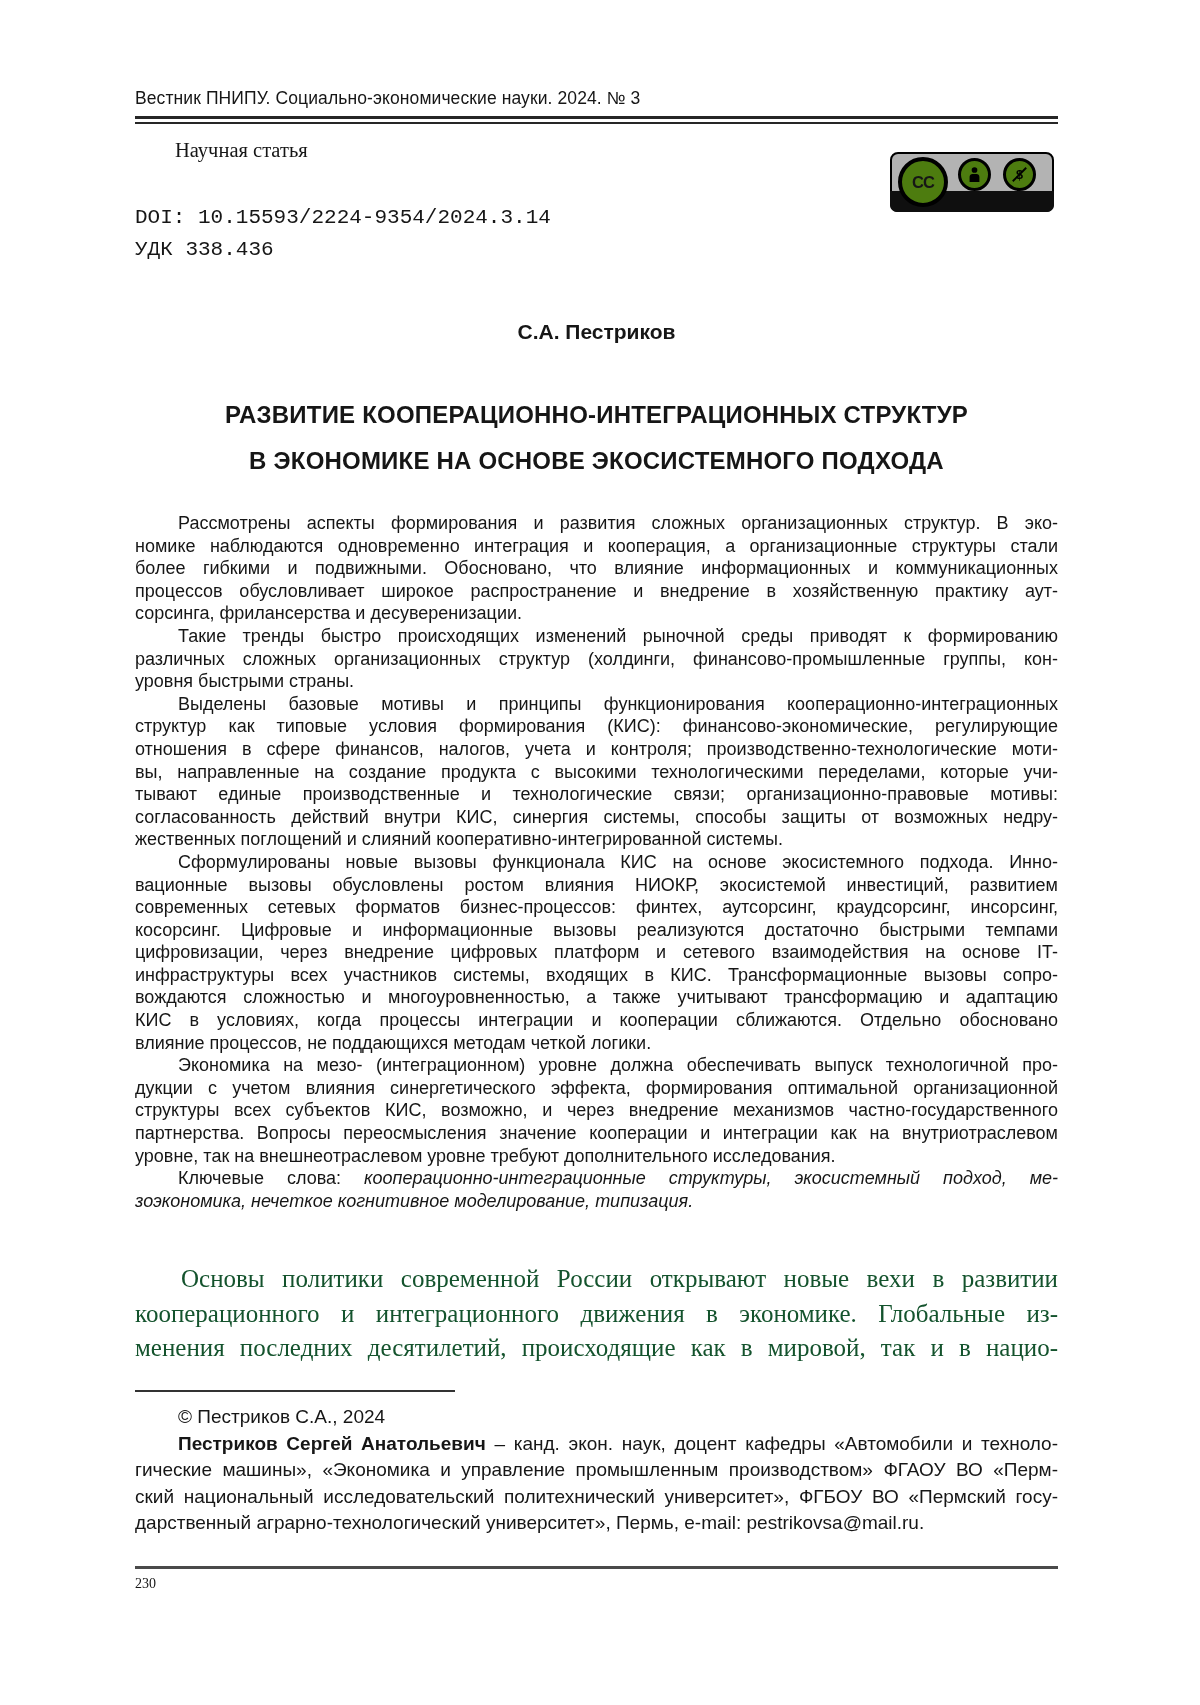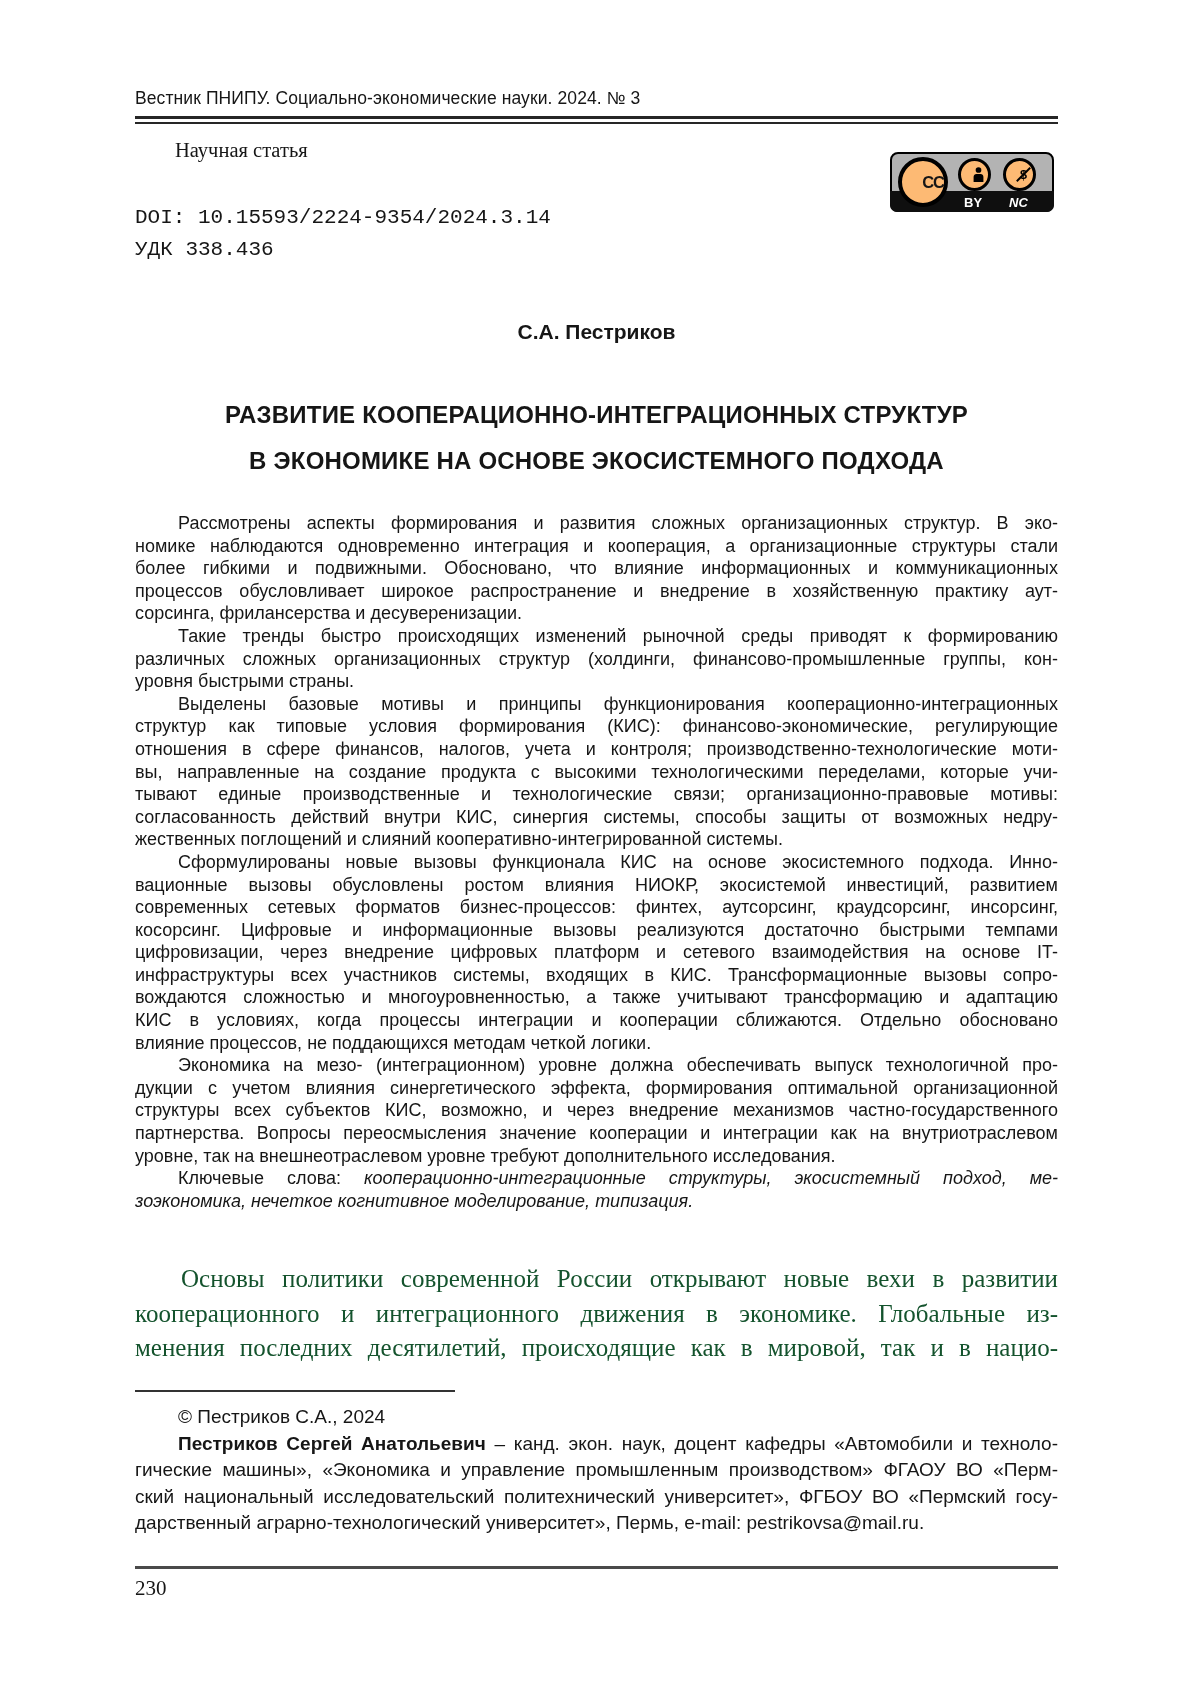--- a/index.html
+++ b/index.html
@@ -10,25 +10,25 @@
   .journal-header{left:135px;top:88px;width:923px;font-size:17.5px;letter-spacing:.1px;}
   .header-rule{left:135px;top:116px;width:923px;height:3px;
                border-top:3px solid #262626;border-bottom:2px solid #262626;}
 
   .article-type{left:135px;top:139px;font-family:"Liberation Serif",serif;font-size:20.5px;margin-left:40px;}
 
   .cc-badge{left:890px;top:152px;width:164px;height:60px;background:#b3b3b3;
             border:2px solid #000;border-radius:8px;box-sizing:border-box;}
   .cc-strip{position:absolute;left:-2px;right:-2px;bottom:-2px;height:21px;background:#0f0f0f;
             border-radius:0 0 7px 7px;}
-  .cc-strip-label{position:absolute;color:#fff;font-weight:bold;font-size:13px;top:4px;
+  .cc-strip-label{position:absolute;color:#fff;font-weight:bold;font-size:13px;top:18px;
                   font-family:"Liberation Sans",sans-serif;}
   .by-label{left:74px;} .nc-label{left:119px;font-style:italic;}
-  .cc-circle{position:absolute;background:#fdba74;border:3.5px solid #000;border-radius:50%;
-             display:flex;align-items:center;justify-content:flex-end;z-index:2;}
+  .cc-circle{position:absolute;background:#4d7c0f;border:3.5px solid #000;border-radius:50%;
+             display:flex;align-items:center;justify-content:center;z-index:2;}
   .cc-circle.big{left:6px;top:3px;width:42px;height:42px;border-width:4px;
                  font-weight:bold;font-size:16.5px;letter-spacing:-1px;}
   .cc-circle.by{left:66px;top:4px;width:27px;height:27px;border-width:3px;}
   .cc-circle.nc{left:111px;top:4px;width:27px;height:27px;border-width:3px;}
 
   .doi-block{left:135px;top:202px;font-family:Liberation Mono, monospace;font-size:21px;line-height:32px;}
 
   .author{left:135px;top:320px;width:923px;text-align:center;font-weight:bold;font-size:21px;}
   .title{left:135px;top:392px;width:923px;text-align:center;font-weight:bold;
          font-size:24px;line-height:46px;letter-spacing:.2px;}
@@ -42,21 +42,21 @@
 
   .body-text{left:135px;top:1262px;width:923px;font-family:"Liberation Serif",serif;
              font-size:25px;line-height:34.5px;color:#14532d;}
   .body-text .line.first{text-indent:46px;}
 
   .footnote-sep{left:135px;top:1390px;width:320px;border-top:2.5px solid #333;}
   .footnote{left:135px;top:1404px;width:923px;font-size:19px;line-height:26.5px;}
   .footnote b{font-weight:bold;}
 
   .bottom-rule{left:135px;top:1566px;width:923px;border-top:3px solid #4a4a4a;}
-  .page-number{left:135px;top:1576px;font-family:"Liberation Serif",serif;font-size:21px;}
+  .page-number{left:135px;top:1576px;font-family:"Liberation Serif",serif;font-size:14px;}
 </style>
 </head>
 <body>
 
 <div class="page">
 
   <div class="abs journal-header">Вестник ПНИПУ. Социально-экономические науки. 2024. № 3</div>
   <div class="abs header-rule"></div>
 
   <div class="abs article-type">Научная статья</div>

